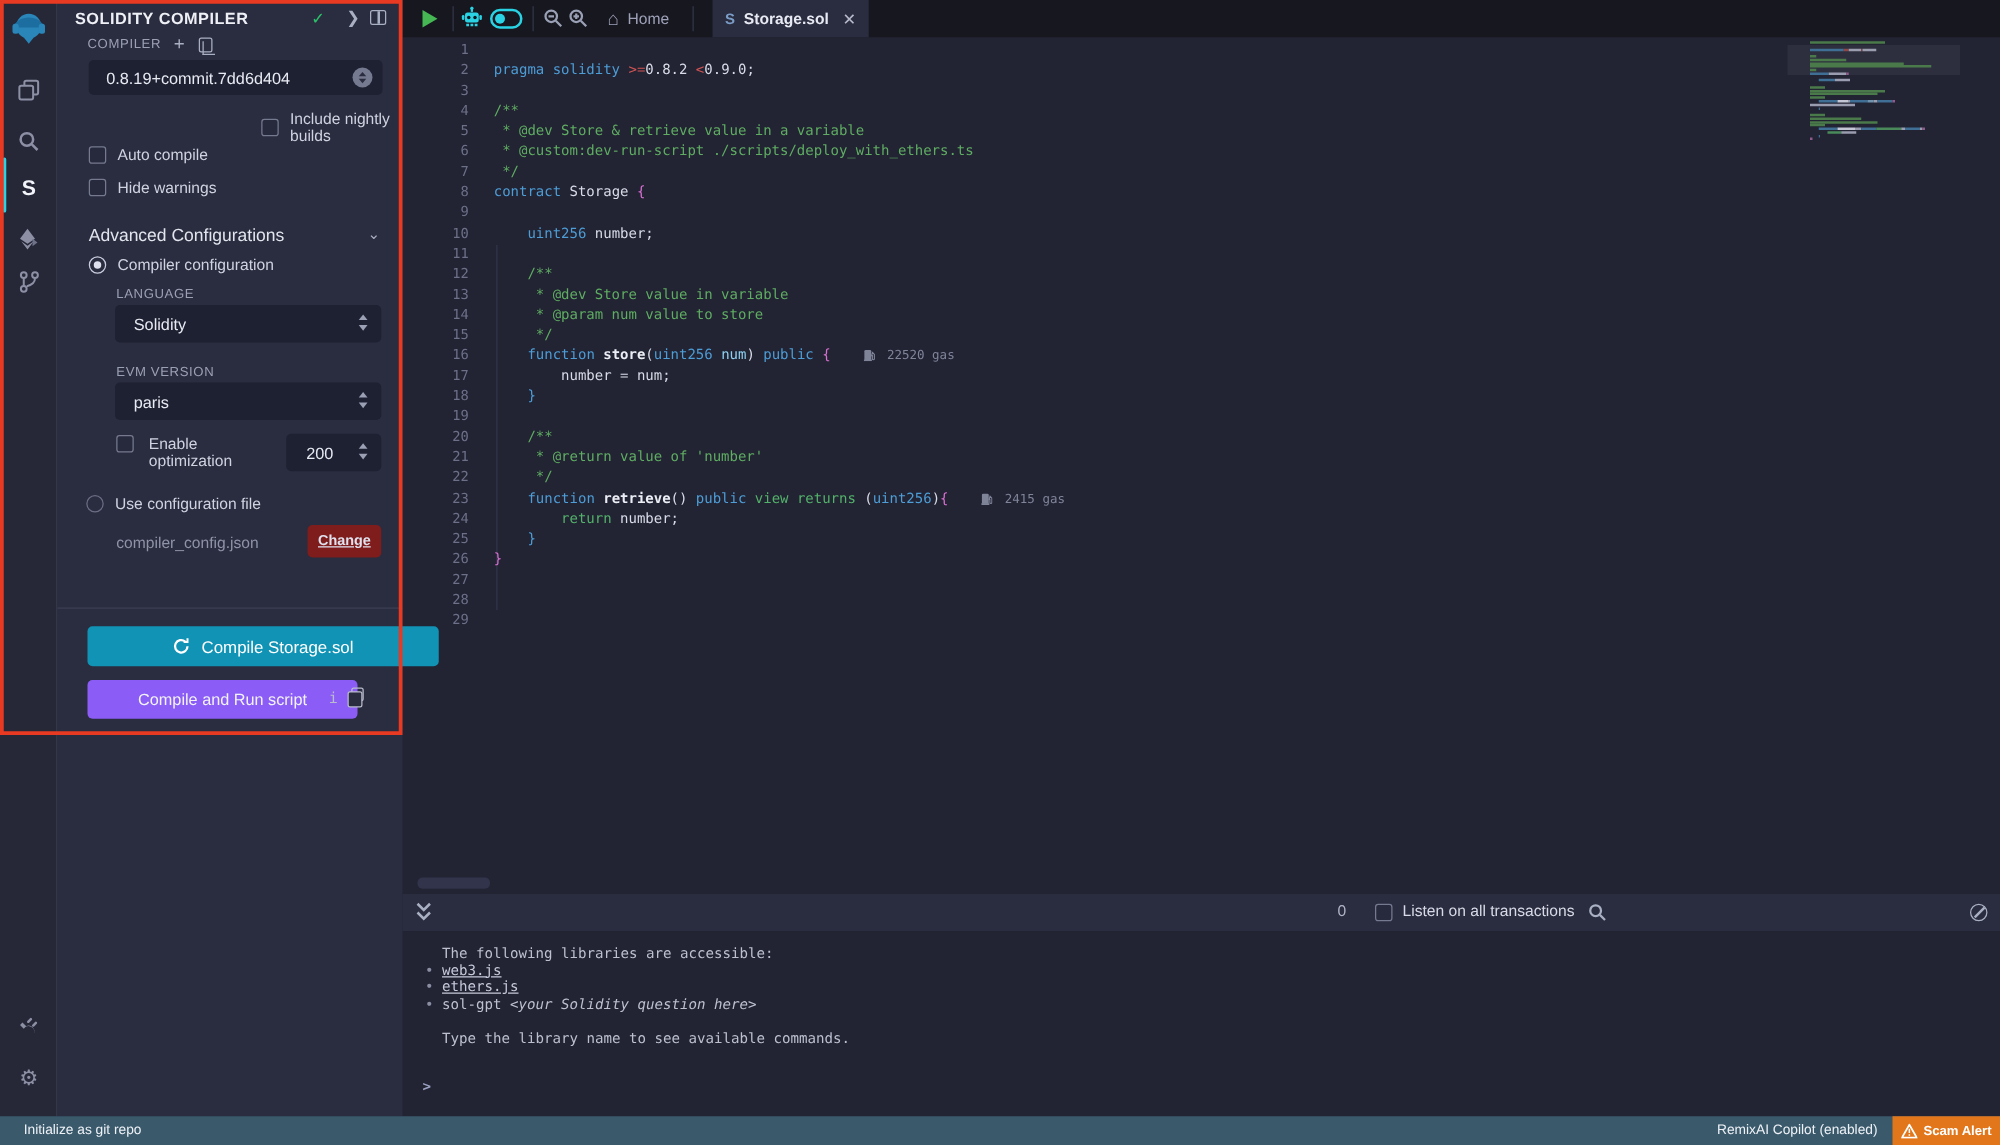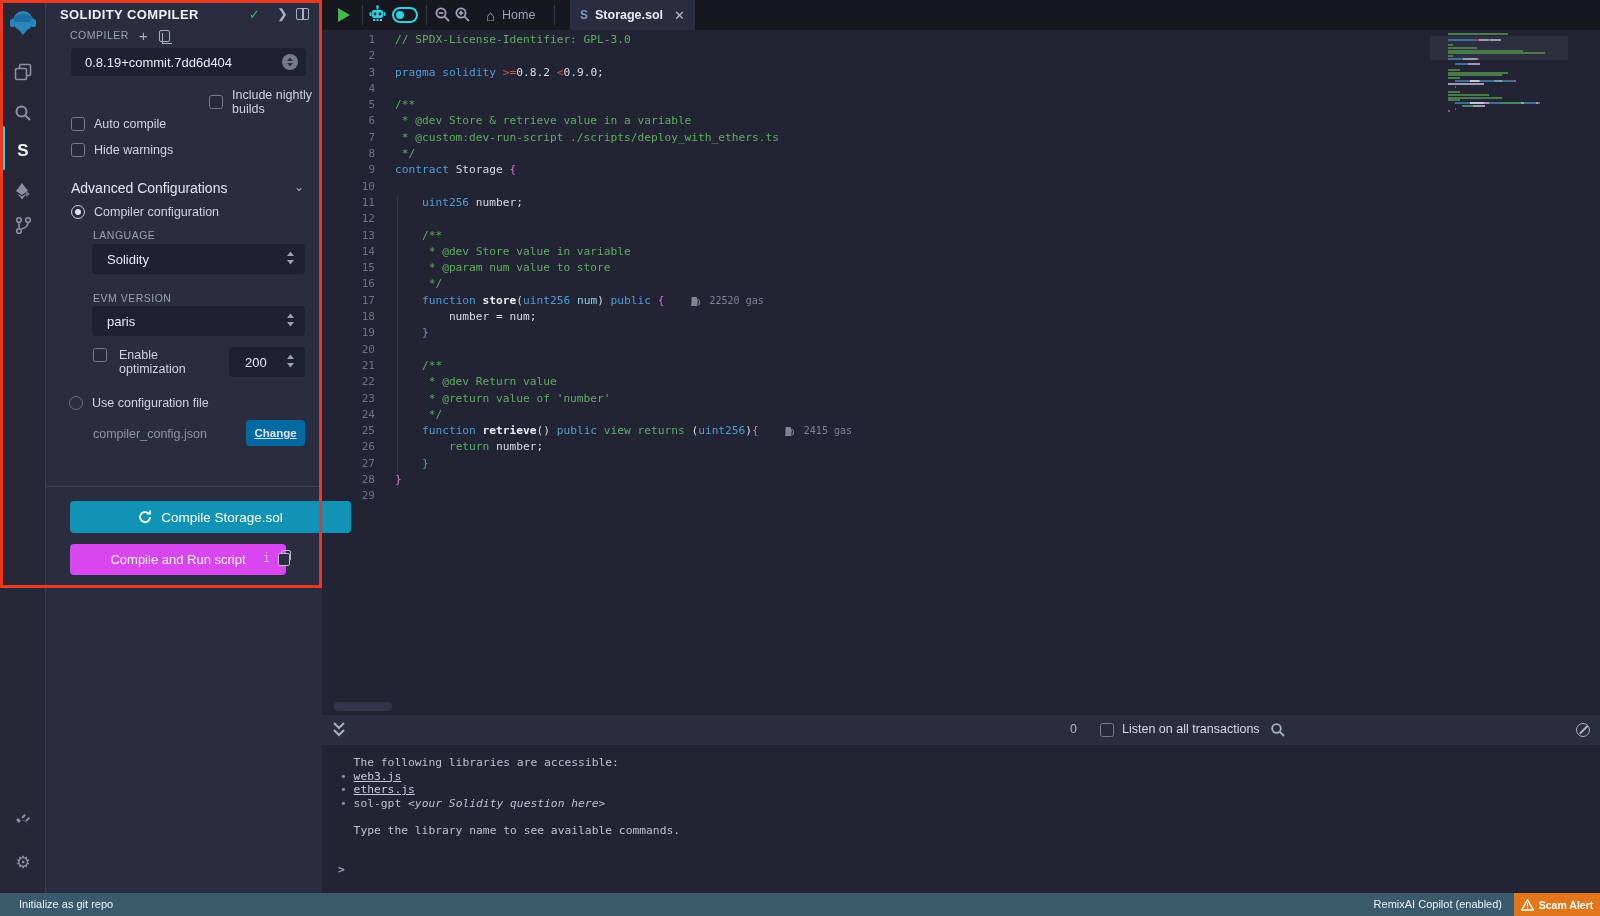--- a/index.html
+++ b/index.html
@@ -44,30 +44,30 @@
   .chkrow { position:absolute; display:flex; align-items:center; gap:9px; }
   .checkbox { width:14px; height:14px; border:1px solid #767a90; border-radius:2.5px;
     background:#23253644; flex:0 0 auto; }
   .radio { width:14px; height:14px; border:1.6px solid #6a6e85; border-radius:50%;
     flex:0 0 auto; position:relative; }
   .radio.sel { border-color:#cbcede; }
   .radio.sel::after { content:""; position:absolute; left:3px; top:3px; width:6px;
     height:6px; background:#dfe2ee; border-radius:50%; }
   .adv-head { position:absolute; left:25px; top:180px; font-size:14px; color:#e2e5ee; }
   .adv-chev { position:absolute; left:248px; top:180px; color:#aab0c3; font-size:12px; }
-  .gray-btn { position:absolute; background:#0369a1; color:#dfe2ee; font-weight:bold;
+  .gray-btn { position:absolute; background:#7f1d1d; color:#dfe2ee; font-weight:bold;
     font-size:11.5px; border:none; border-radius:4px; display:flex; align-items:center;
     justify-content:center;text-decoration:underline; }
   .divider { position:absolute; left:0; right:0; top:486px; height:1px; background:#3c3f55; }
   .btn-compile { position:absolute; left:24px; top:501px; width:281px; height:32px;
     background:#1193b5; border:none; border-radius:4px; color:#fff; font-size:13.5px;
     display:flex; align-items:center; justify-content:center; gap:9px;
     font-family:"Liberation Sans",sans-serif; }
   .btn-run { position:absolute; left:24px; top:544px; width:216px; height:31px;
-    background:#d946ef; border:none; border-radius:4px; color:#f2f3f8; font-size:13px;
+    background:#8b5cf6; border:none; border-radius:4px; color:#f2f3f8; font-size:13px;
     display:flex; align-items:center; justify-content:center; }
   .info-i { position:absolute; left:217px; top:551px; color:#b9bccd;
     font-family:"DejaVu Sans Mono",monospace; font-size:12px; }
   .icon-copy { position:absolute; left:235px; top:550px; width:10px; height:11px;
     border:1.3px solid #b9bccd; border-radius:2px; }
   .icon-copy::before { content:""; position:absolute; left:-4px; top:2px; width:10px;
     height:11px; border:1.3px solid #b9bccd; border-radius:2px; background:#2a2c3f; }
 
   
   .red-box { position:absolute; left:0; top:0; width:322px; height:588px;
@@ -380,21 +380,20 @@
           <div>23</div>
           <div>24</div>
           <div>25</div>
           <div>26</div>
           <div>27</div>
           <div>28</div>
           <div>29</div>
         </div>
       <div class="indent-guide"></div>
       <div class="codepane" id="codepane">
-          <div class="cl"><span class="tk-cm">// SPDX-License-Identifier: GPL-3.0</span></div>
           <div class="cl"></div>
           <div class="cl"><span class="tk-kw">pragma solidity </span><span class="tk-op">&gt;=</span><span class="tk-id">0.8.2 </span><span class="tk-op">&lt;</span><span class="tk-id">0.9.0;</span></div>
           <div class="cl"></div>
           <div class="cl"><span class="tk-cm">/**</span></div>
           <div class="cl"><span class="tk-cm"> * @dev Store &amp; retrieve value in a variable</span></div>
           <div class="cl"><span class="tk-cm"> * @custom:dev-run-script ./scripts/deploy_with_ethers.ts</span></div>
           <div class="cl"><span class="tk-cm"> */</span></div>
           <div class="cl"><span class="tk-kw">contract </span><span class="tk-id">Storage </span><span class="tk-br1">{</span></div>
           <div class="cl"></div>
           <div class="cl"><span class="tk-id">    </span><span class="tk-kw">uint256 </span><span class="tk-id">number;</span></div>
@@ -405,21 +404,20 @@
           <div class="cl"><span class="tk-cm">     */</span></div>
           <div class="cl"><span class="tk-id">    </span><span class="tk-kw">function </span><span class="tk-fn">store</span><span class="tk-id">(</span><span class="tk-kw">uint256 </span><span class="tk-pm">num</span><span class="tk-id">) </span><span class="tk-kw">public </span><span class="tk-br1">{</span><span class="gas"><svg width="9" height="10" viewBox="0 0 9 10" fill="#7f8499">
                 <rect x="0.5" y="1" width="5.5" height="8" rx="1"></rect>
                 <rect x="0" y="8.5" width="6.5" height="1.5"></rect>
                 <path d="M7 3 l1.5 1.5 v3.5 a0.8 0.8 0 0 1 -1.6 0 v-2.5 h-0.6 z" fill="none" stroke="#7f8499" stroke-width="0.9"></path>
               </svg> 22520 gas</span></div>
           <div class="cl"><span class="tk-id">        number = num;</span></div>
           <div class="cl"><span class="tk-id">    </span><span class="tk-br2">}</span></div>
           <div class="cl"></div>
           <div class="cl"><span class="tk-cm">    /**</span></div>
-          <div class="cl"><span class="tk-cm">     * @dev Return value</span></div>
           <div class="cl"><span class="tk-cm">     * @return value of 'number'</span></div>
           <div class="cl"><span class="tk-cm">     */</span></div>
           <div class="cl"><span class="tk-id">    </span><span class="tk-kw">function </span><span class="tk-fn">retrieve</span><span class="tk-id">() </span><span class="tk-kw">public </span><span class="tk-gn">view returns</span><span class="tk-id"> (</span><span class="tk-kw">uint256</span><span class="tk-id">)</span><span class="tk-br1">{</span><span class="gas"><svg width="9" height="10" viewBox="0 0 9 10" fill="#7f8499">
                 <rect x="0.5" y="1" width="5.5" height="8" rx="1"></rect>
                 <rect x="0" y="8.5" width="6.5" height="1.5"></rect>
                 <path d="M7 3 l1.5 1.5 v3.5 a0.8 0.8 0 0 1 -1.6 0 v-2.5 h-0.6 z" fill="none" stroke="#7f8499" stroke-width="0.9"></path>
               </svg> 2415 gas</span></div>
           <div class="cl"><span class="tk-id">        </span><span class="tk-gn">return </span><span class="tk-id">number;</span></div>
           <div class="cl"><span class="tk-id">    </span><span class="tk-br2">}</span></div>
           <div class="cl"><span class="tk-br1">}</span></div>

